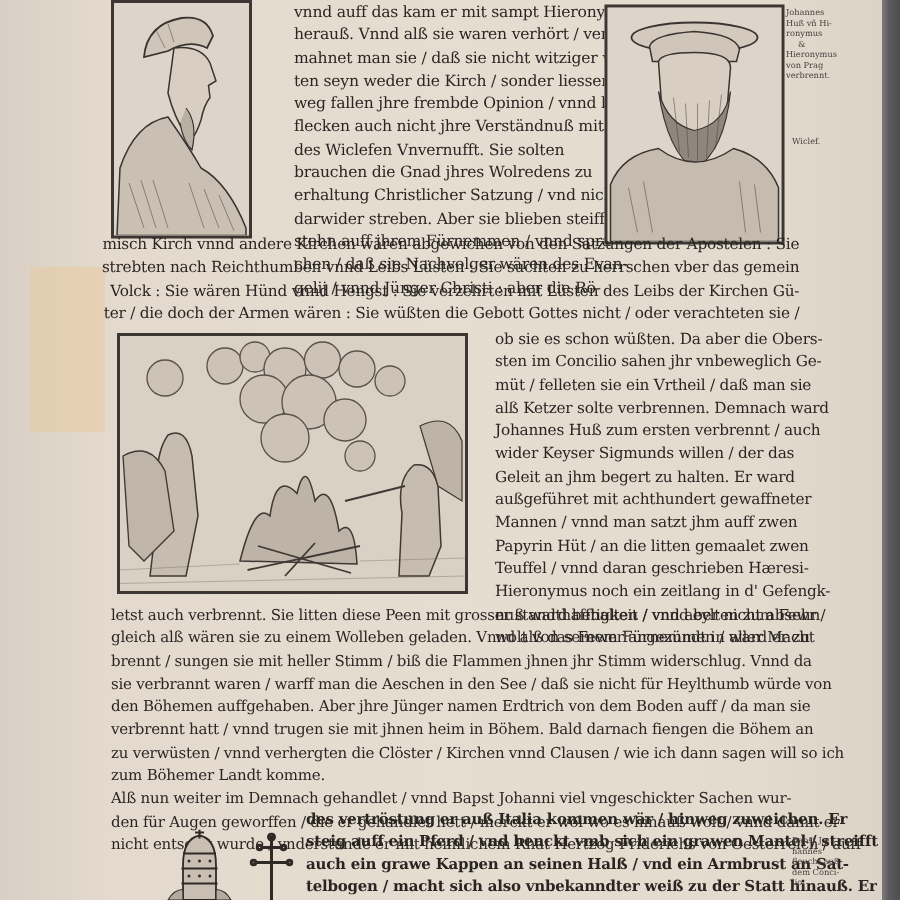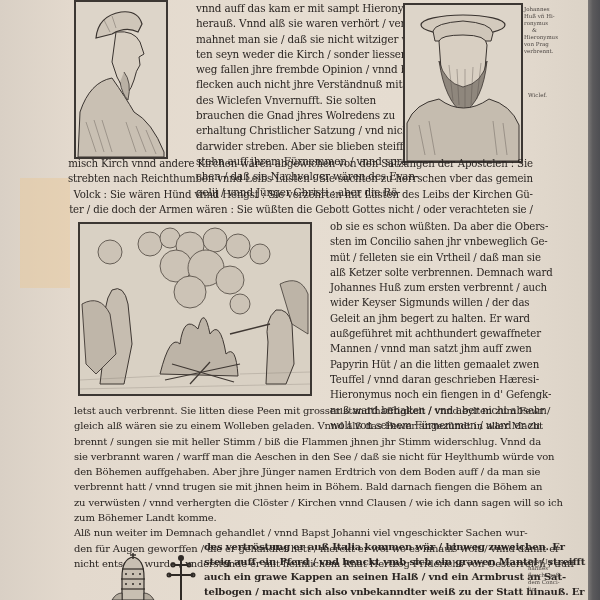--- a/index.html
+++ b/index.html
@@ -158,21 +158,21 @@
   <span class="ln">sten im Concilio sahen jhr vnbeweglich Ge-</span>
   <span class="ln">müt / felleten sie ein Vrtheil / daß man sie</span>
   <span class="ln">alß Ketzer solte verbrennen. Demnach ward</span>
   <span class="ln">Johannes Huß zum ersten verbrennt / auch</span>
   <span class="ln">wider Keyser Sigmunds willen / der das</span>
   <span class="ln">Geleit an jhm begert zu halten. Er ward</span>
   <span class="ln">außgeführet mit achthundert gewaffneter</span>
   <span class="ln">Mannen / vnnd man satzt jhm auff zwen</span>
   <span class="ln">Papyrin Hüt / an die litten gemaalet zwen</span>
   <span class="ln">Teuffel / vnnd daran geschrieben Hæresi-</span>
-  <span class="ln">Hieronymus noch ein fiengen in d' Gefengk-</span>
+  <span class="ln">Hieronymus noch ein zeitlang in d' Gefengk-</span>
   <span class="ln">nuß ward behalten / vnd aber nicht absehn</span>
   <span class="ln">wolt von seinem Fürnemmen / ward er zu</span>
 </div>
 
 <div class="text" style="left:74px; top:403px; font-size:10px;">
   <span class="ln">letst auch verbrennt. Sie litten diese Peen mit grosser standthafftigkeit / vnnd eylten zum Fewr /</span>
   <span class="ln">gleich alß wären sie zu einem Wolleben geladen. Vnnd alß das Fewer angezündt in aller Macht</span>
   <span class="ln">brennt / sungen sie mit heller Stimm / biß die Flammen jhnen jhr Stimm widerschlug. Vnnd da</span>
   <span class="ln">sie verbrannt waren / warff man die Aeschen in den See / daß sie nicht für Heylthumb würde von</span>
   <span class="ln">den Böhemen auffgehaben. Aber jhre Jünger namen Erdtrich von dem Boden auff / da man sie</span>

